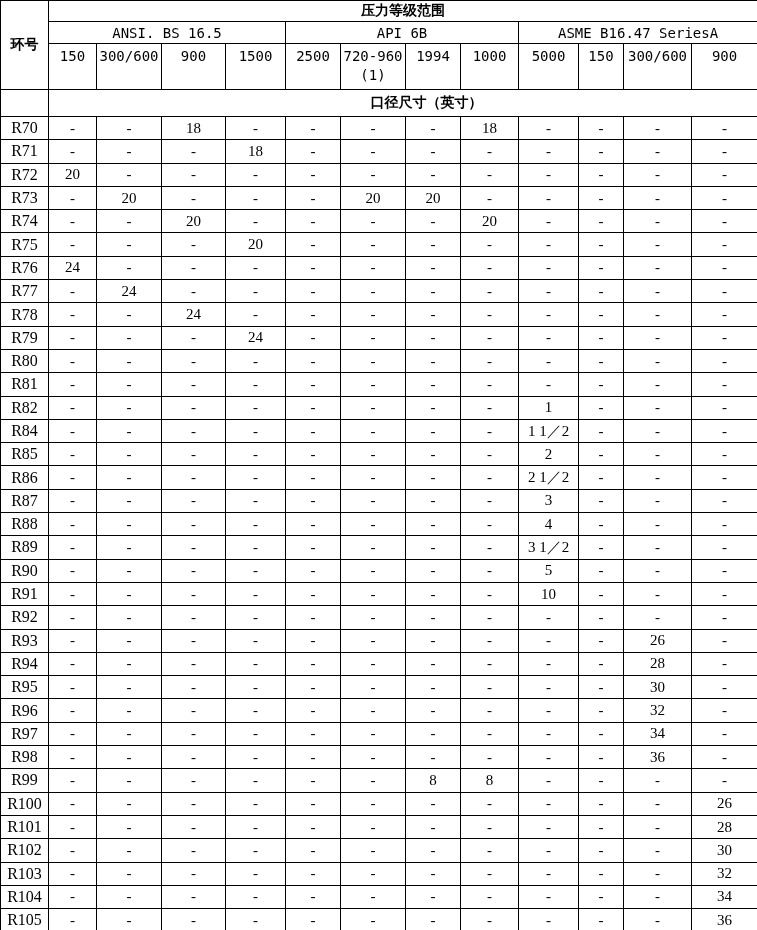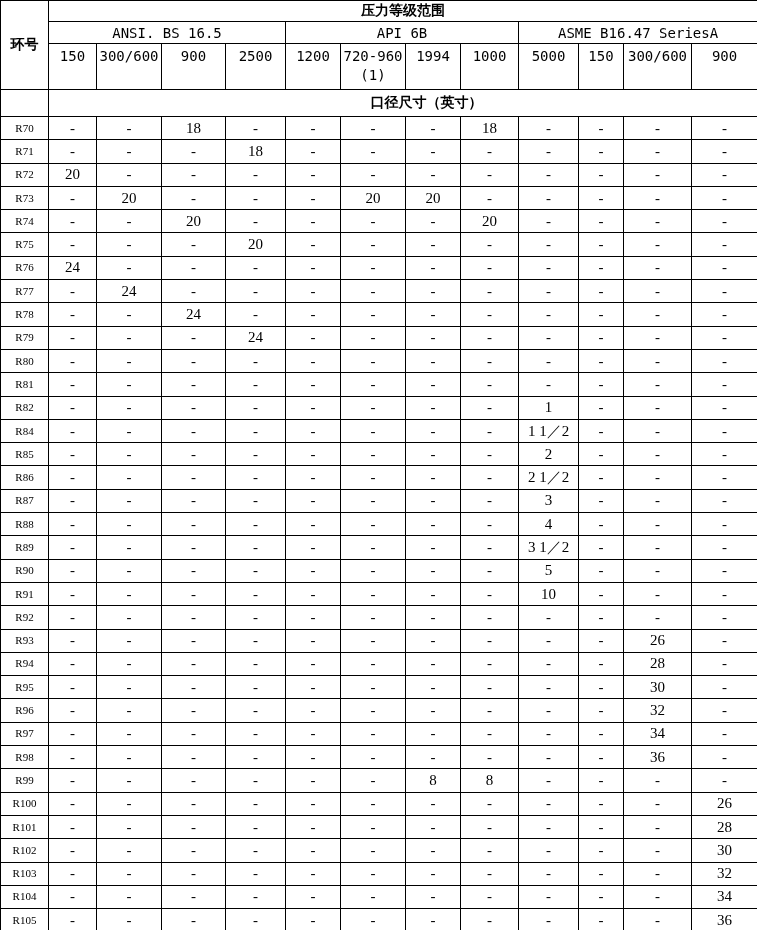--- a/index.html
+++ b/index.html
@@ -62,21 +62,21 @@
   }
   tr.row-subtitle th.corner-empty { height: 26px; }
   
   tbody td {
     font-family: "Liberation Serif", "DejaVu Serif", serif;
     font-size: 15px;
     height: 22.3px;
     line-height: 1;
   }
   tbody td.ring {
-    font-size: 11px;
+    font-size: 16px;
   }
 </style>
 </head>
 <body>
 
 <div class="page">
   <table class="spec">
     <colgroup>
       <col style="width:48px">
         <col style="width:48px">
@@ -99,22 +99,22 @@
       </tr>
       <tr class="row-groups">
         <th colspan="4">ANSI. BS 16.5</th>
         <th colspan="4">API 6B</th>
         <th colspan="4">ASME B16.47 SeriesA</th>
       </tr>
       <tr class="row-classes">
         <th>150</th>
         <th>300/600</th>
         <th>900</th>
+        <th>1500</th>
         <th>2500</th>
-        <th>1200</th>
         <th>720-960
 (1)</th>
         <th>1994</th>
         <th>1000</th>
         <th>5000</th>
         <th>150</th>
         <th>300/600</th>
         <th>900</th>
       </tr>
       <tr class="row-subtitle">

